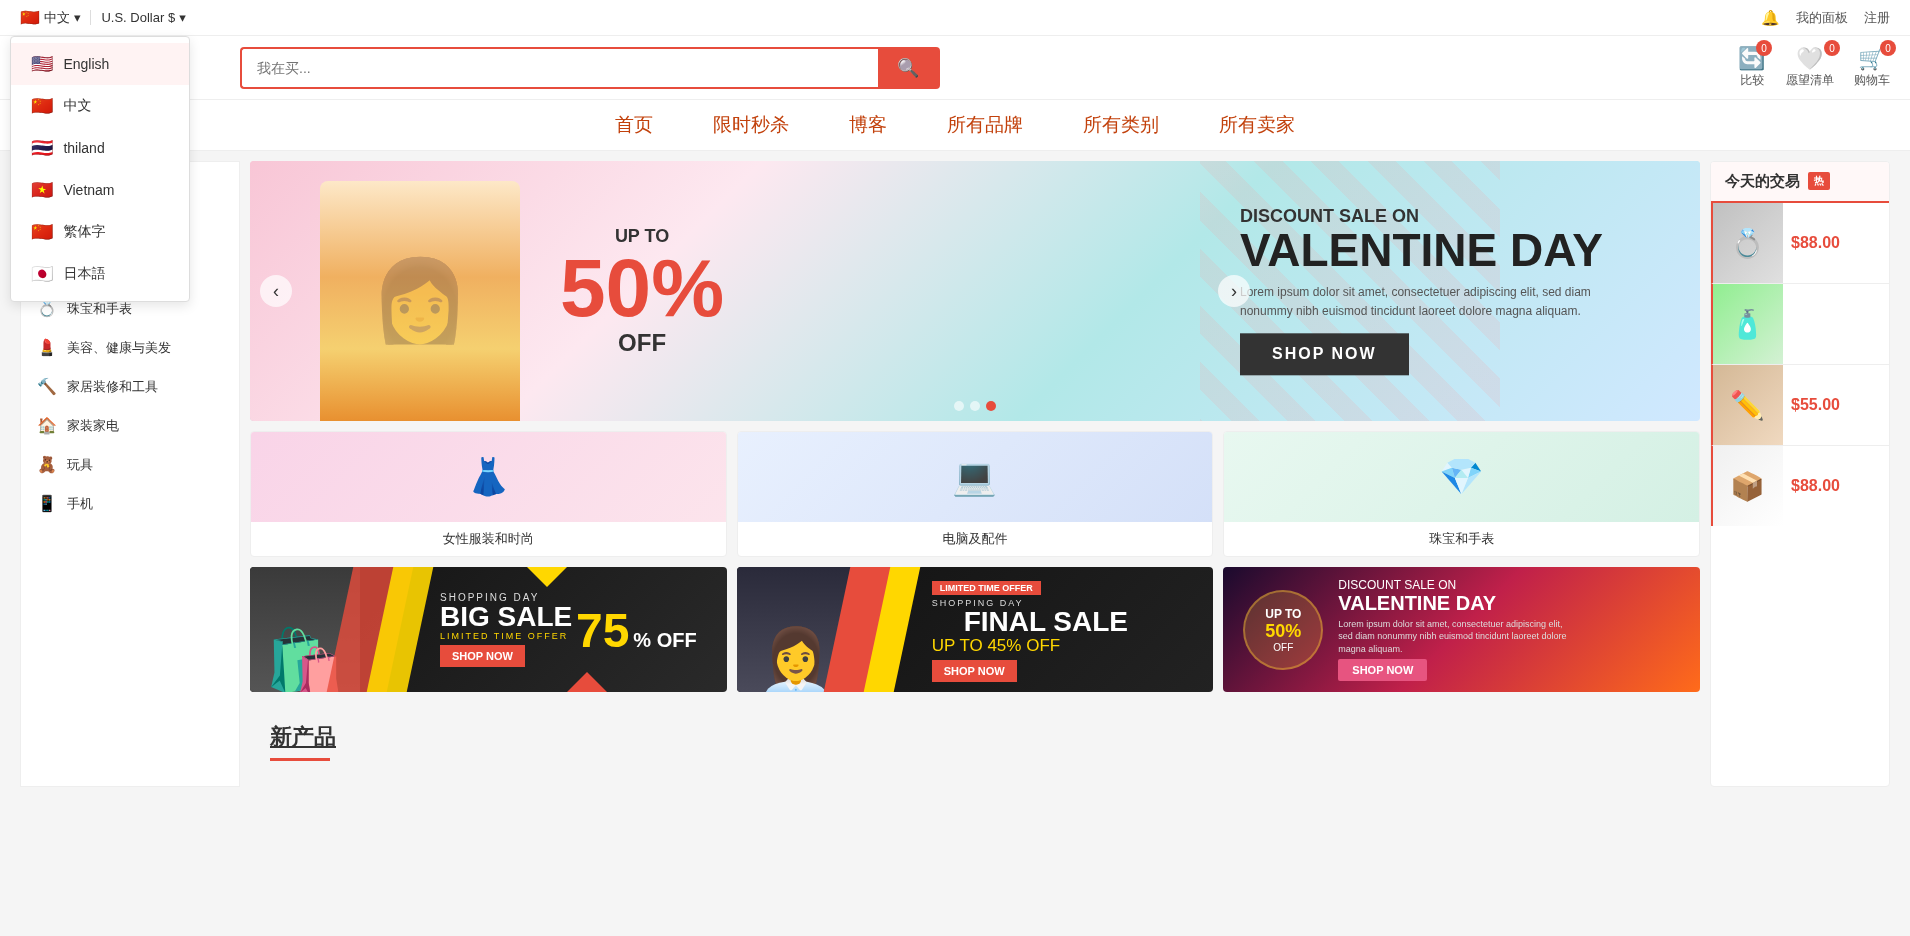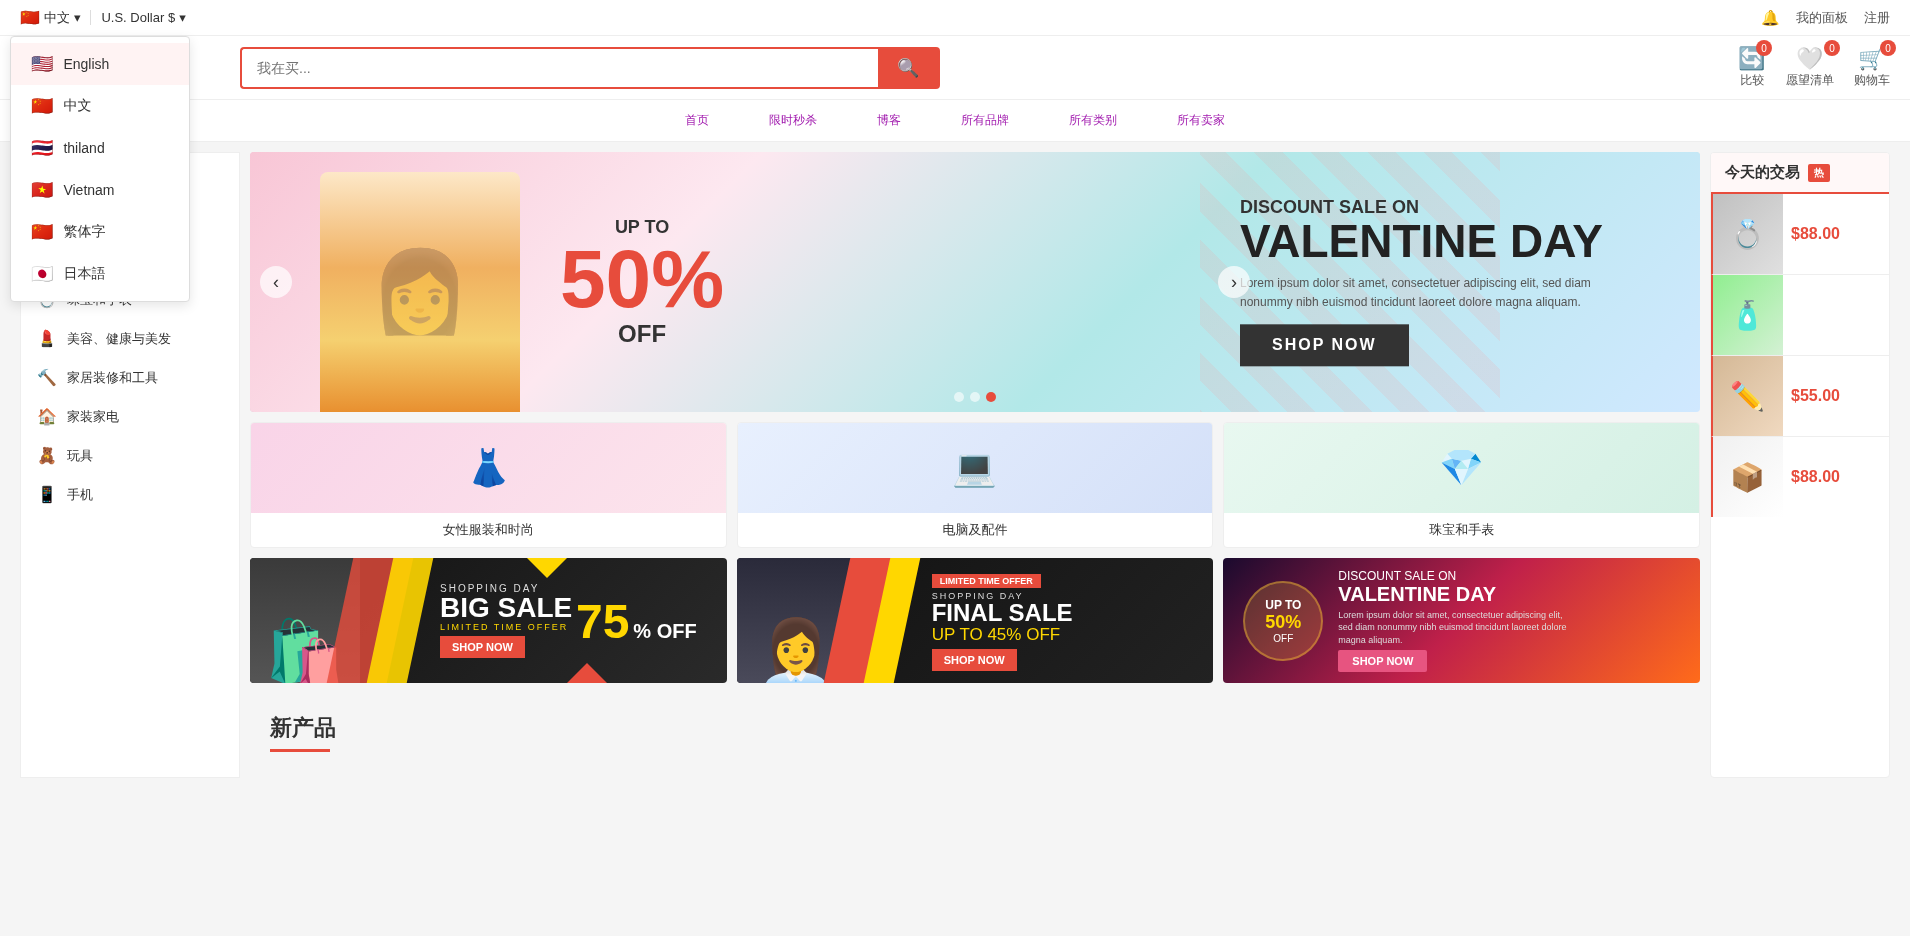--- a/index.html
+++ b/index.html
@@ -105,21 +105,21 @@
 
     
     .nav-bar {
       background: #fff;
       border-bottom: 1px solid #eee;
       display: flex;
       justify-content: center;
       gap: 60px;
       padding: 12px 0;
     }
-    .nav-item { font-size: 12px; color: #a21caf; cursor: pointer; }
+    .nav-item { font-size: 19px; color: #c2410c; cursor: pointer; }
 
     
     .main-container { display: flex; padding: 10px 20px; gap: 10px; }
 
     
     .sidebar {
       width: 220px;
       background: #fff;
       border: 1px solid #eee;
       padding: 10px 0;
@@ -184,21 +184,21 @@
     .promo-banner-3 { background: linear-gradient(135deg, #1a1a2e 0%, #e75480 50%, #ff8c00 100%); }
 
     
     .deals-panel {
       width: 180px; flex-shrink: 0; background: #fff;
       border: 1px solid #eee; border-radius: 4px; overflow: hidden;
     }
     .deals-header {
       background: #fff8f8; border-bottom: 2px solid #e74c3c;
       padding: 10px 14px; font-size: 15px; font-weight: bold; color: #333;
-      display: flex; align-items: flex-end; gap: 8px;
+      display: flex; align-items: flex-start; gap: 8px;
     }
     .hot-badge {
       background: #e74c3c; color: #fff; font-size: 10px;
       padding: 2px 6px; border-radius: 2px;
     }
     .deal-item {
       display: flex; border-bottom: 1px solid #eee;
       cursor: pointer; border-left: 2px solid #e74c3c;
     }
     .deal-item:last-child { border-bottom: none; }
@@ -209,21 +209,21 @@
     .deal-img-1 { background: linear-gradient(135deg, #c0c0c0, #e0e0e0); }
     .deal-img-2 { background: linear-gradient(135deg, #90ee90, #d4f1d4); }
     .deal-img-3 { background: linear-gradient(135deg, #d4b896, #f0d9c0); }
     .deal-img-4 { background: linear-gradient(135deg, #f0f0f0, #fff); }
     .deal-info { flex: 1; padding: 8px; display: flex; flex-direction: column; justify-content: center; }
     .deal-price { font-size: 16px; font-weight: bold; color: #e74c3c; }
 
     
     .new-products { padding: 10px 20px; margin-top: 10px; }
     .section-title {
-      font-size: 22px; font-weight: bold; color: #333; margin-bottom: 6px;
+      font-size: 22px; font-weight: bold; color: #333; margin-bottom: 6px; text-decoration: underline;
     }
     .section-underline {
       width: 60px; height: 3px; background: #e74c3c; margin-bottom: 16px;
     }
   </style>
 </head>
 <body>
 
 <div class="top-bar">
   <div class="top-bar-left">
@@ -443,21 +443,21 @@
       <div class="promo-banner promo-banner-2" style="flex:1;height:125px;background:linear-gradient(135deg,#111 0%,#222 100%);display:flex;align-items:center;overflow:hidden;position:relative;border-radius:4px;">
 
         <div style="width:120px;height:125px;background:linear-gradient(180deg,#2a2a3a,#4a4a5a);flex-shrink:0;display:flex;align-items:flex-end;justify-content:center;overflow:hidden;">
           <div style="font-size:64px;margin-bottom:-8px;">👩‍💼</div>
         </div>
         <div style="position:absolute;left:100px;top:0;width:50px;height:100%;background:#e74c3c;transform:skewX(-12deg);"></div>
         <div style="position:absolute;left:140px;top:0;width:30px;height:100%;background:#ffd700;transform:skewX(-12deg);"></div>
         <div style="position:relative;z-index:2;padding:10px 10px 10px 75px;">
           <div style="background:#e74c3c;padding:2px 8px;font-size:9px;font-weight:bold;color:#fff;display:inline-block;margin-bottom:3px;">LIMITED TIME OFFER</div>
           <div style="font-size:9px;color:#ddd;letter-spacing:2px;">SHOPPING DAY</div>
-          <div style="font-size:24px;font-weight:900;color:#fff;line-height:1;">FINAL SALE</div>
+          <div style="font-size:28px;font-weight:900;color:#fff;line-height:1;margin-left:32px;">FINAL SALE</div>
           <div style="font-size:17px;color:#ffd700;">UP TO 45% OFF</div>
           <button style="background:#e74c3c;color:#fff;border:none;padding:5px 12px;font-size:11px;font-weight:bold;cursor:pointer;margin-top:4px;">SHOP NOW</button>
         </div>
       </div>
 
       <div class="promo-banner promo-banner-3" style="flex:1;height:125px;background:linear-gradient(135deg,#1a0a2e 0%,#c0204a 50%,#ff6b1a 100%);display:flex;align-items:center;position:relative;border-radius:4px;overflow:hidden;">
 
         <div style="position:absolute;left:20px;top:50%;transform:translateY(-50%);width:80px;height:80px;border-radius:50%;background:rgba(255,200,50,0.2);border:2px solid rgba(255,200,50,0.4);display:flex;flex-direction:column;align-items:center;justify-content:center;color:#fff;text-align:center;">
           <div style="font-size:12px;font-weight:bold;">UP TO</div>
           <div style="font-size:18px;font-weight:900;color:#ffd700;">50%</div>

